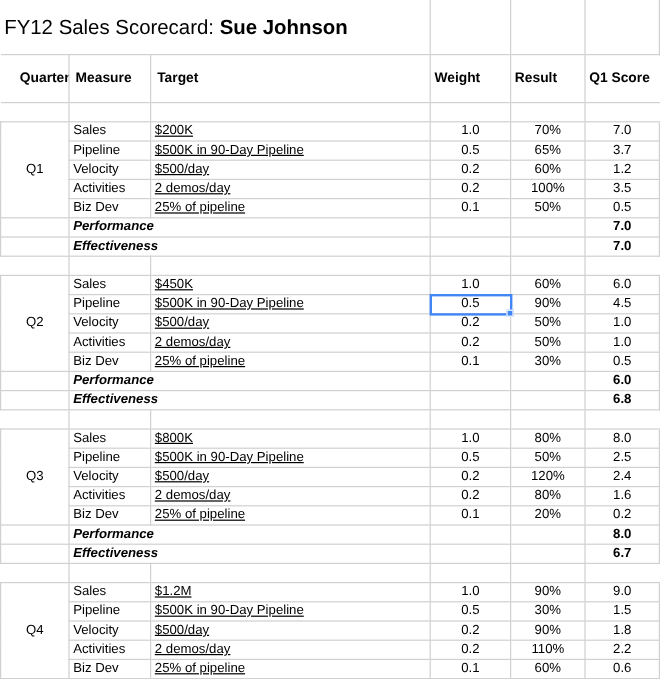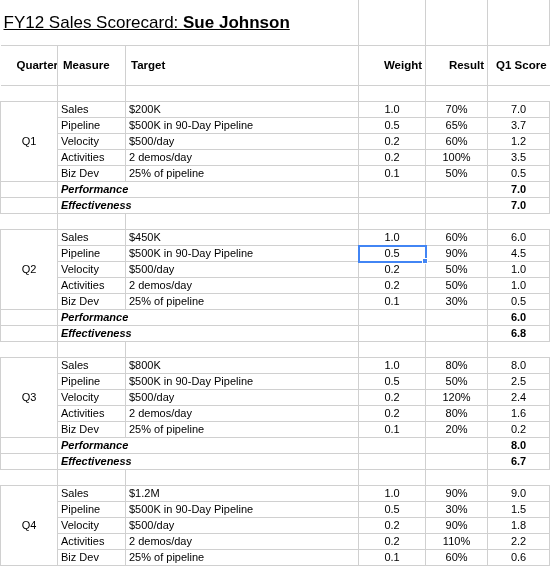--- a/index.html
+++ b/index.html
@@ -53,49 +53,48 @@
     line-height: 45px;
     border-top: none;
     border-left: none;
     border-bottom: 1px solid #d0d0d0;
   }
   td.title-cell {
     border-right: none;
     font-size: 17px;
     padding-left: 6px;
     vertical-align: middle;
-    text-decoration: underline;
   }
   .title-plain { font-weight: normal; }
   .title-bold  { font-weight: bold; }
   td.title-blank { border-right: 1px solid #d0d0d0; }
   td.title-blank-last { border-right: none; }
 
   
   tr.header-row td {
     height: 39px;
     line-height: 39px;
     font-weight: bold;
     font-size: 11.5px;
     vertical-align: middle;
   }
   tr.header-row td.h-left   { text-align: left; padding-left: 5px; }
-  tr.header-row td.h-center { text-align: right; }
+  tr.header-row td.h-center { text-align: left; }
   tr.header-row td.h-quarter { border-left: none; padding-left: 16px; }
   tr.header-row td.h-score { border-right: none; }
 
   
   td.quarter-cell {
     text-align: center;
     font-weight: normal;
     vertical-align: middle;
     border-left: none;
   }
   td.measure-cell { text-align: left; margin-left: 44px; }
-  td.target-cell  { text-align: left; }
+  td.target-cell  { text-align: left; text-decoration: underline; }
   td.num-cell     { text-align: center; }
   td.score-cell   { text-align: center; border-right: none; }
 
   td.summary-label {
     font-weight: bold;
     text-align: left;
     padding-left: 5px;
     font-style: italic;
   }
   td.summary-score {

